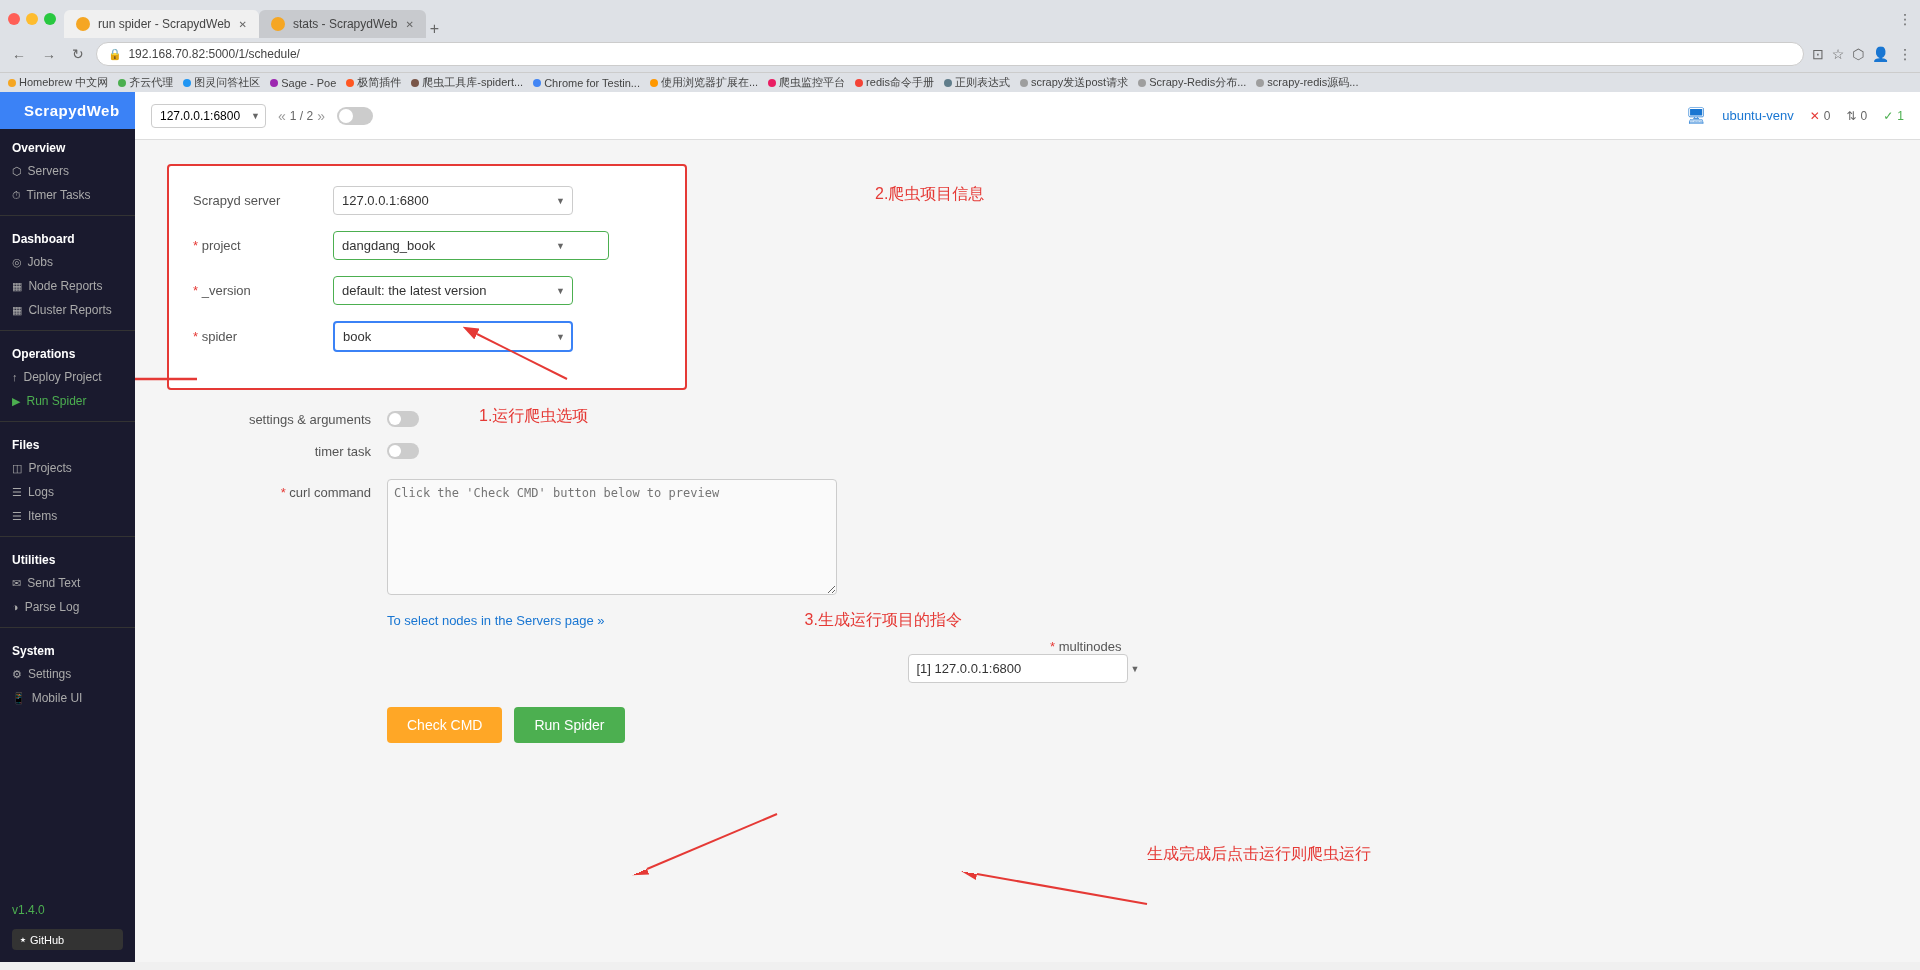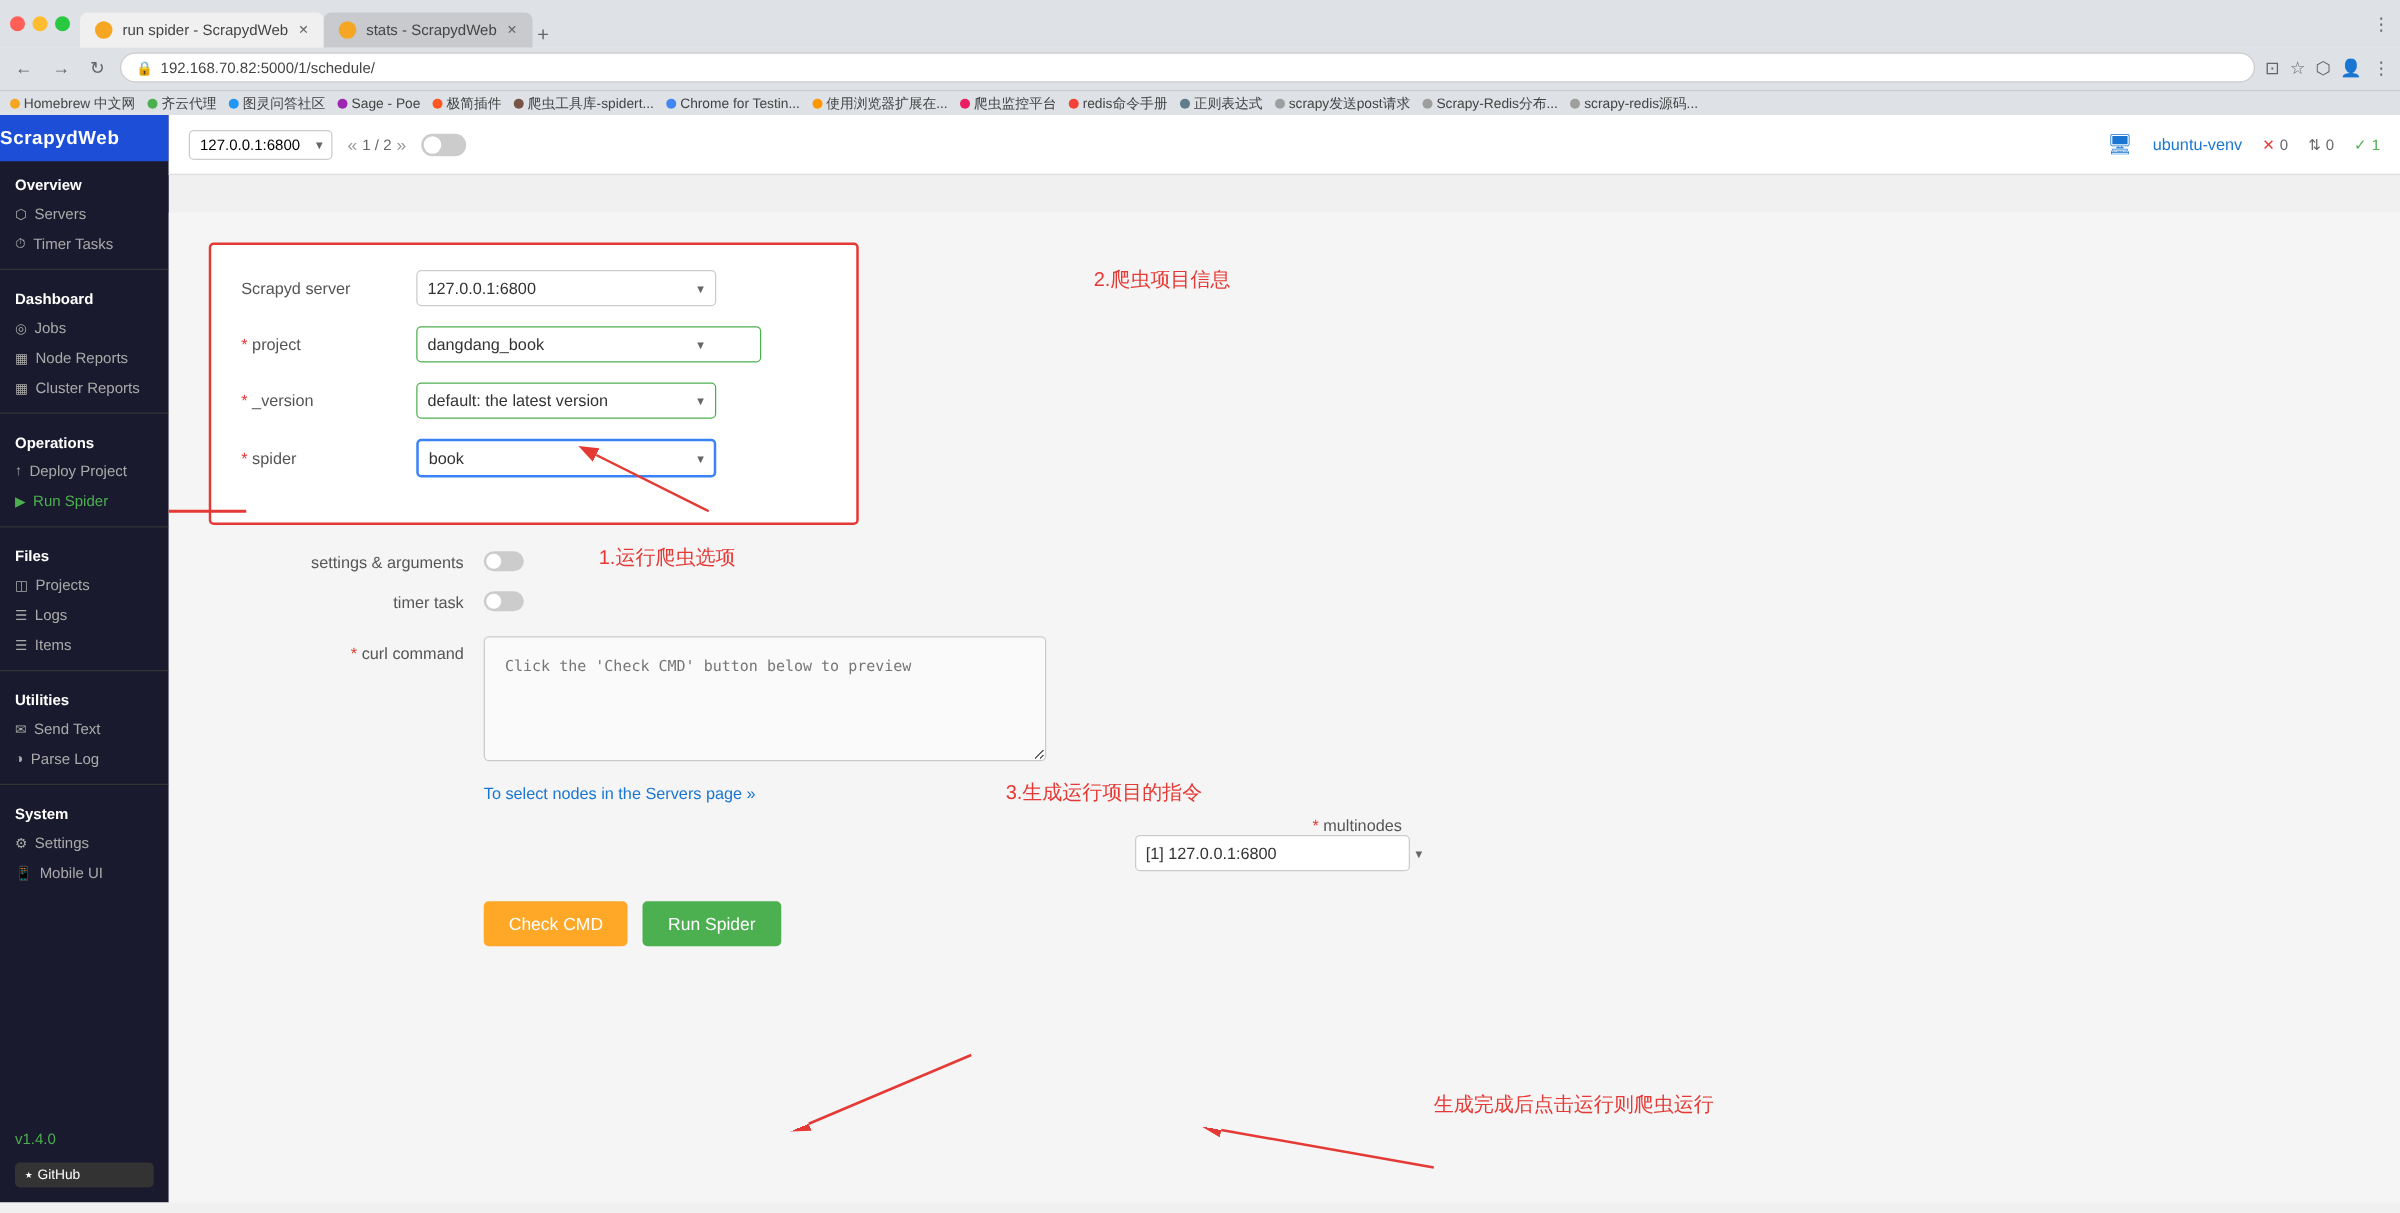--- a/index.html
+++ b/index.html
@@ -31,21 +31,21 @@
     
     .bookmarks-bar { background: #dee1e6; padding: 2px 8px; display: flex; align-items: center; gap: 10px; border-top: 1px solid #ccc; overflow: hidden; }
     .bookmark { font-size: 11px; color: #444; cursor: pointer; white-space: nowrap; display: flex; align-items: center; gap: 3px; }
     .bookmark-dot { width: 8px; height: 8px; border-radius: 50%; flex-shrink: 0; }
 
     
     .app { display: flex; height: calc(970px - 38px - 36px - 26px); }
 
     
     .sidebar { width: 135px; background: #1a1a2e; color: #ccc; display: flex; flex-direction: column; overflow-y: auto; flex-shrink: 0; }
-    .sidebar-brand { background: #1d4ed8; color: white; padding: 10px 0; font-size: 15px; font-weight: bold; letter-spacing: 0.5px; }
+    .sidebar-brand { background: #3b82f6; color: white; padding: 10px 24px; font-size: 15px; font-weight: bold; letter-spacing: 0.5px; }
     .sidebar-section { padding: 8px 0 4px; }
     .sidebar-section-title { color: #fff; font-weight: 600; font-size: 12px; padding: 4px 12px; }
     .sidebar-item { padding: 5px 12px; display: flex; align-items: center; gap: 6px; cursor: pointer; color: #aaa; font-size: 12px; }
     .sidebar-item.active { color: #4caf50; }
     .sidebar-item .icon { font-size: 11px; }
     .sidebar-divider { border: none; border-top: 1px solid #333; margin: 4px 0; }
     .sidebar-version { padding: 8px 12px; color: #4caf50; font-size: 12px; }
     .github-btn { margin: 4px 12px; background: #333; color: white; border: none; border-radius: 4px; padding: 4px 8px; font-size: 11px; cursor: pointer; display: flex; align-items: center; gap: 4px; }
 
     
@@ -279,21 +279,21 @@
 
     <div style="flex:1;"></div>
     <div class="sidebar-version">v1.4.0</div>
     <button class="github-btn">
       <span>⭑</span>
       <span>GitHub</span>
     </button>
     <div style="height:8px;"></div>
   </div>
 
-  <div style="flex:1; display:flex; flex-direction:column;gap:30px;">
+  <div style="flex:1; display:flex; flex-direction:column;">
 
     <div class="topbar">
       <div class="server-select-wrapper">
         <select class="server-select">
           <option>127.0.0.1:6800</option>
         </select>
       </div>
       <div class="nav-arrows">
         <span style="cursor:pointer;">«</span>
         <span class="page-info">
@@ -422,21 +422,21 @@
           </div>
         </div>
 
         
         <div style="display:flex; align-items:flex-start; margin-top:20px;">
           <div style="width:220px; text-align:right; padding-right:16px; color:#555; font-size:13px; padding-top:6px;">
             <span style="color:#e53935;">*</span>
             <span>curl command</span>
           </div>
           <div>
-            <textarea class="curl-textarea" style="width: 450px; height: 100px; border: 1px solid rgb(204, 204, 204); border-radius: 4px; padding: 16px; font-family: monospace; font-size: 12px; color: rgb(153, 153, 153); background: rgb(250, 250, 250); resize: vertical;" placeholder="Click the 'Check CMD' button below to preview"></textarea>
+            <textarea class="curl-textarea" style="width: 450px; height: 116px; border: 1px solid rgb(204, 204, 204); border-radius: 4px; padding: 6px; font-family: monospace; font-size: 12px; color: rgb(153, 153, 153); background: rgb(250, 250, 250); resize: vertical;" placeholder="Click the 'Check CMD' button below to preview"></textarea>
           </div>
         </div>
 
         
         <div style="display:flex; align-items:center; margin-top:12px;">
           <div style="width:220px;"></div>
           <a href="#" class="servers-link">To select nodes in the Servers page »</a>
 
           <div style="margin-left:200px; color:#e53935; font-size:16px; font-weight:500;">3.生成运行项目的指令</div>
         </div>

